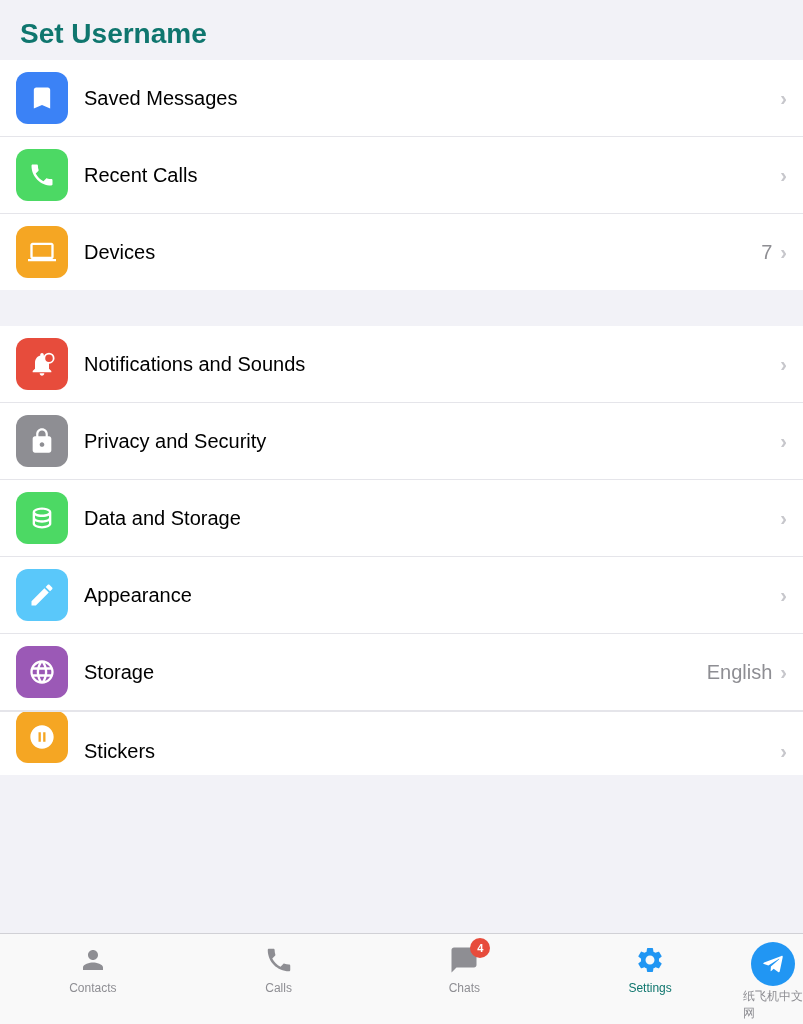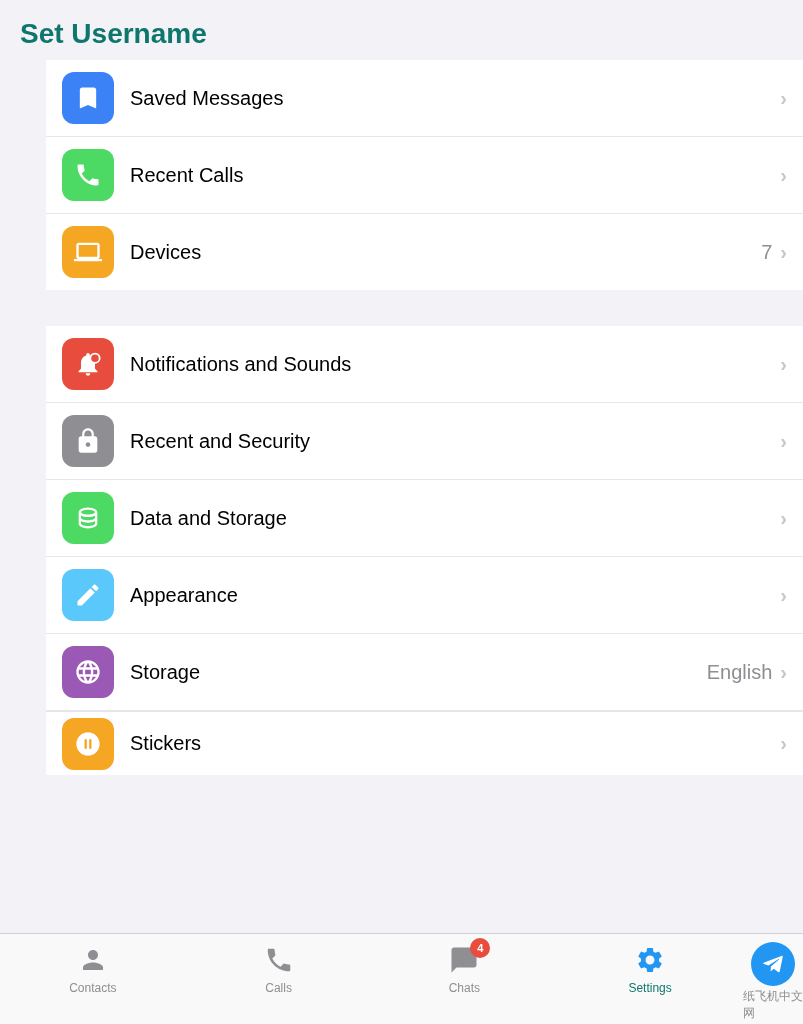--- a/index.html
+++ b/index.html
@@ -182,21 +182,20 @@
 
     .logo-circle svg {
       width: 26px;
       height: 26px;
       fill: white;
     }
 
     
     .content {
       padding-bottom: 100px;
-      margin-left: 46px;
     }
 
     .stickers-partial {
       display: flex;
       align-items: center;
       padding: 12px 16px;
       background: #ffffff;
       min-height: 64px;
       overflow: hidden;
     }
@@ -259,21 +258,21 @@
       <span class="item-label">Notifications and Sounds</span>
       <span class="chevron">›</span>
     </div>
 
     <div class="settings-item">
       <div class="item-icon icon-gray">
         <svg viewBox="0 0 24 24" xmlns="http://www.w3.org/2000/svg">
           <path d="M18 8h-1V6c0-2.76-2.24-5-5-5S7 3.24 7 6v2H6c-1.1 0-2 .9-2 2v10c0 1.1.9 2 2 2h12c1.1 0 2-.9 2-2V10c0-1.1-.9-2-2-2zm-6 9c-1.1 0-2-.9-2-2s.9-2 2-2 2 .9 2 2-.9 2-2 2zm3.1-9H8.9V6c0-1.71 1.39-3.1 3.1-3.1s3.1 1.39 3.1 3.1v2z"></path>
         </svg>
       </div>
-      <span class="item-label">Recent and Security</span>
+      <span class="item-label">Privacy and Security</span>
       <span class="chevron">›</span>
     </div>
 
     <div class="settings-item">
       <div class="item-icon icon-green2">
         <svg viewBox="0 0 24 24" xmlns="http://www.w3.org/2000/svg">
           <path d="M12 3C7.58 3 4 4.79 4 7v10c0 2.21 3.59 4 8 4s8-1.79 8-4V7c0-2.21-3.58-4-8-4zm6 14c0 .5-2.13 2-6 2s-6-1.5-6-2v-2.23c1.61.78 3.72 1.23 6 1.23s4.39-.45 6-1.23V17zm0-5c0 .5-2.13 2-6 2s-6-1.5-6-2v-2.23C7.61 10.78 9.72 11.23 12 11.23s4.39-.45 6-1.23V12zm-6-3C8.13 9 6 7.5 6 7s2.13-2 6-2 6 1.5 6 2-2.13 2-6 2z"></path>
         </svg>
       </div>
       <span class="item-label">Data and Storage</span>
@@ -294,21 +293,21 @@
       <div class="item-icon icon-purple">
         <svg viewBox="0 0 24 24" xmlns="http://www.w3.org/2000/svg">
           <path d="M11.99 2C6.47 2 2 6.48 2 12s4.47 10 9.99 10C17.52 22 22 17.52 22 12S17.52 2 11.99 2zm6.93 6h-2.95c-.32-1.25-.78-2.45-1.38-3.56 1.84.63 3.37 1.91 4.33 3.56zM12 4.04c.83 1.2 1.48 2.53 1.91 3.96h-3.82c.43-1.43 1.08-2.76 1.91-3.96zM4.26 14C4.1 13.36 4 12.69 4 12s.1-1.36.26-2h3.38c-.08.66-.14 1.32-.14 2 0 .68.06 1.34.14 2H4.26zm.82 2h2.95c.32 1.25.78 2.45 1.38 3.56-1.84-.63-3.37-1.9-4.33-3.56zm2.95-8H5.08c.96-1.66 2.49-2.93 4.33-3.56C8.81 5.55 8.35 6.75 8.03 8zM12 19.96c-.83-1.2-1.48-2.53-1.91-3.96h3.82c-.43 1.43-1.08 2.76-1.91 3.96zM14.34 14H9.66c-.09-.66-.16-1.32-.16-2 0-.68.07-1.35.16-2h4.68c.09.65.16 1.32.16 2 0 .68-.07 1.34-.16 2zm.25 5.56c.6-1.11 1.06-2.31 1.38-3.56h2.95c-.96 1.65-2.49 2.93-4.33 3.56zM16.36 14c.08-.66.14-1.32.14-2 0-.68-.06-1.34-.14-2h3.38c.16.64.26 1.31.26 2s-.1 1.36-.26 2h-3.38z"></path>
         </svg>
       </div>
       <span class="item-label">Storage</span>
       <span class="item-value">English</span>
       <span class="chevron">›</span>
     </div>
 
-    <div class="stickers-partial" style="border-top: 1px solid #e5e5ea; height: 55px; overflow: hidden;">
+    <div class="stickers-partial" style="border-top: 1px solid #e5e5ea; height: 55px; overflow: hidden; align-items: flex-end;">
       <div class="item-icon icon-orange2">
         <svg viewBox="0 0 24 24" xmlns="http://www.w3.org/2000/svg">
           <path d="M12 2C6.48 2 2 6.48 2 12s4.48 10 10 10 10-4.48 10-10S17.52 2 12 2zm-1 14H9V8h2v8zm4 0h-2V8h2v8z"></path>
         </svg>
       </div>
       <span class="item-label">Stickers</span>
       <span class="chevron">›</span>
     </div>
   </div>
 </div>

